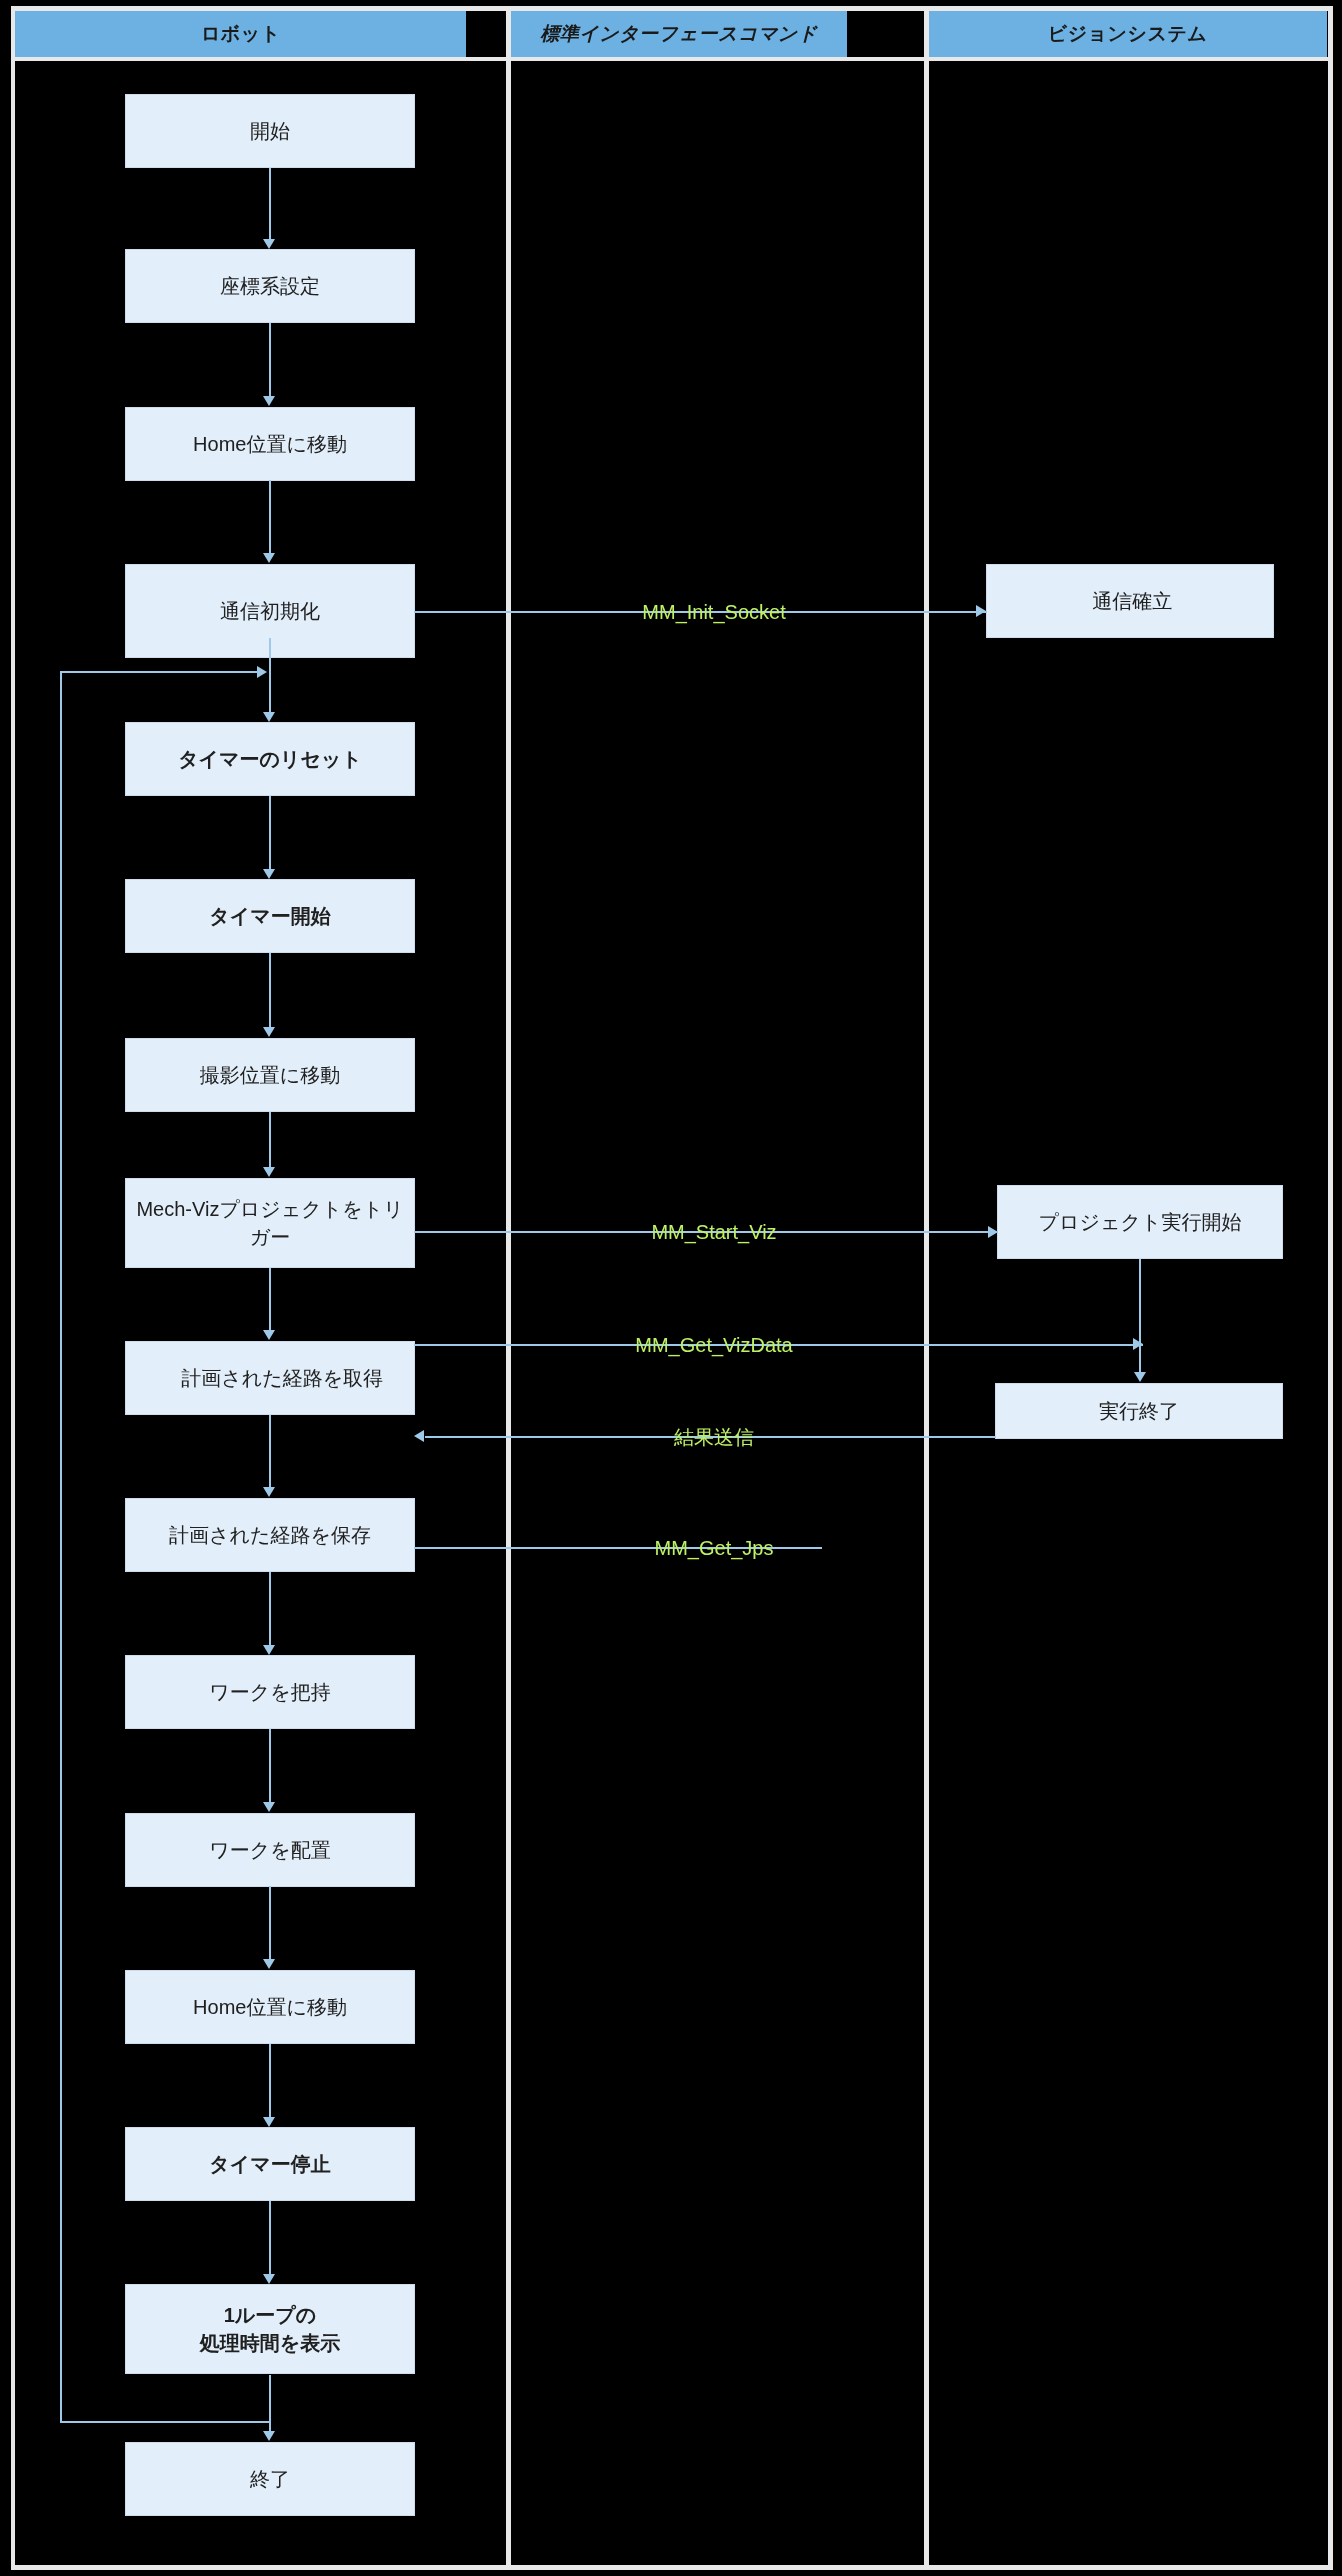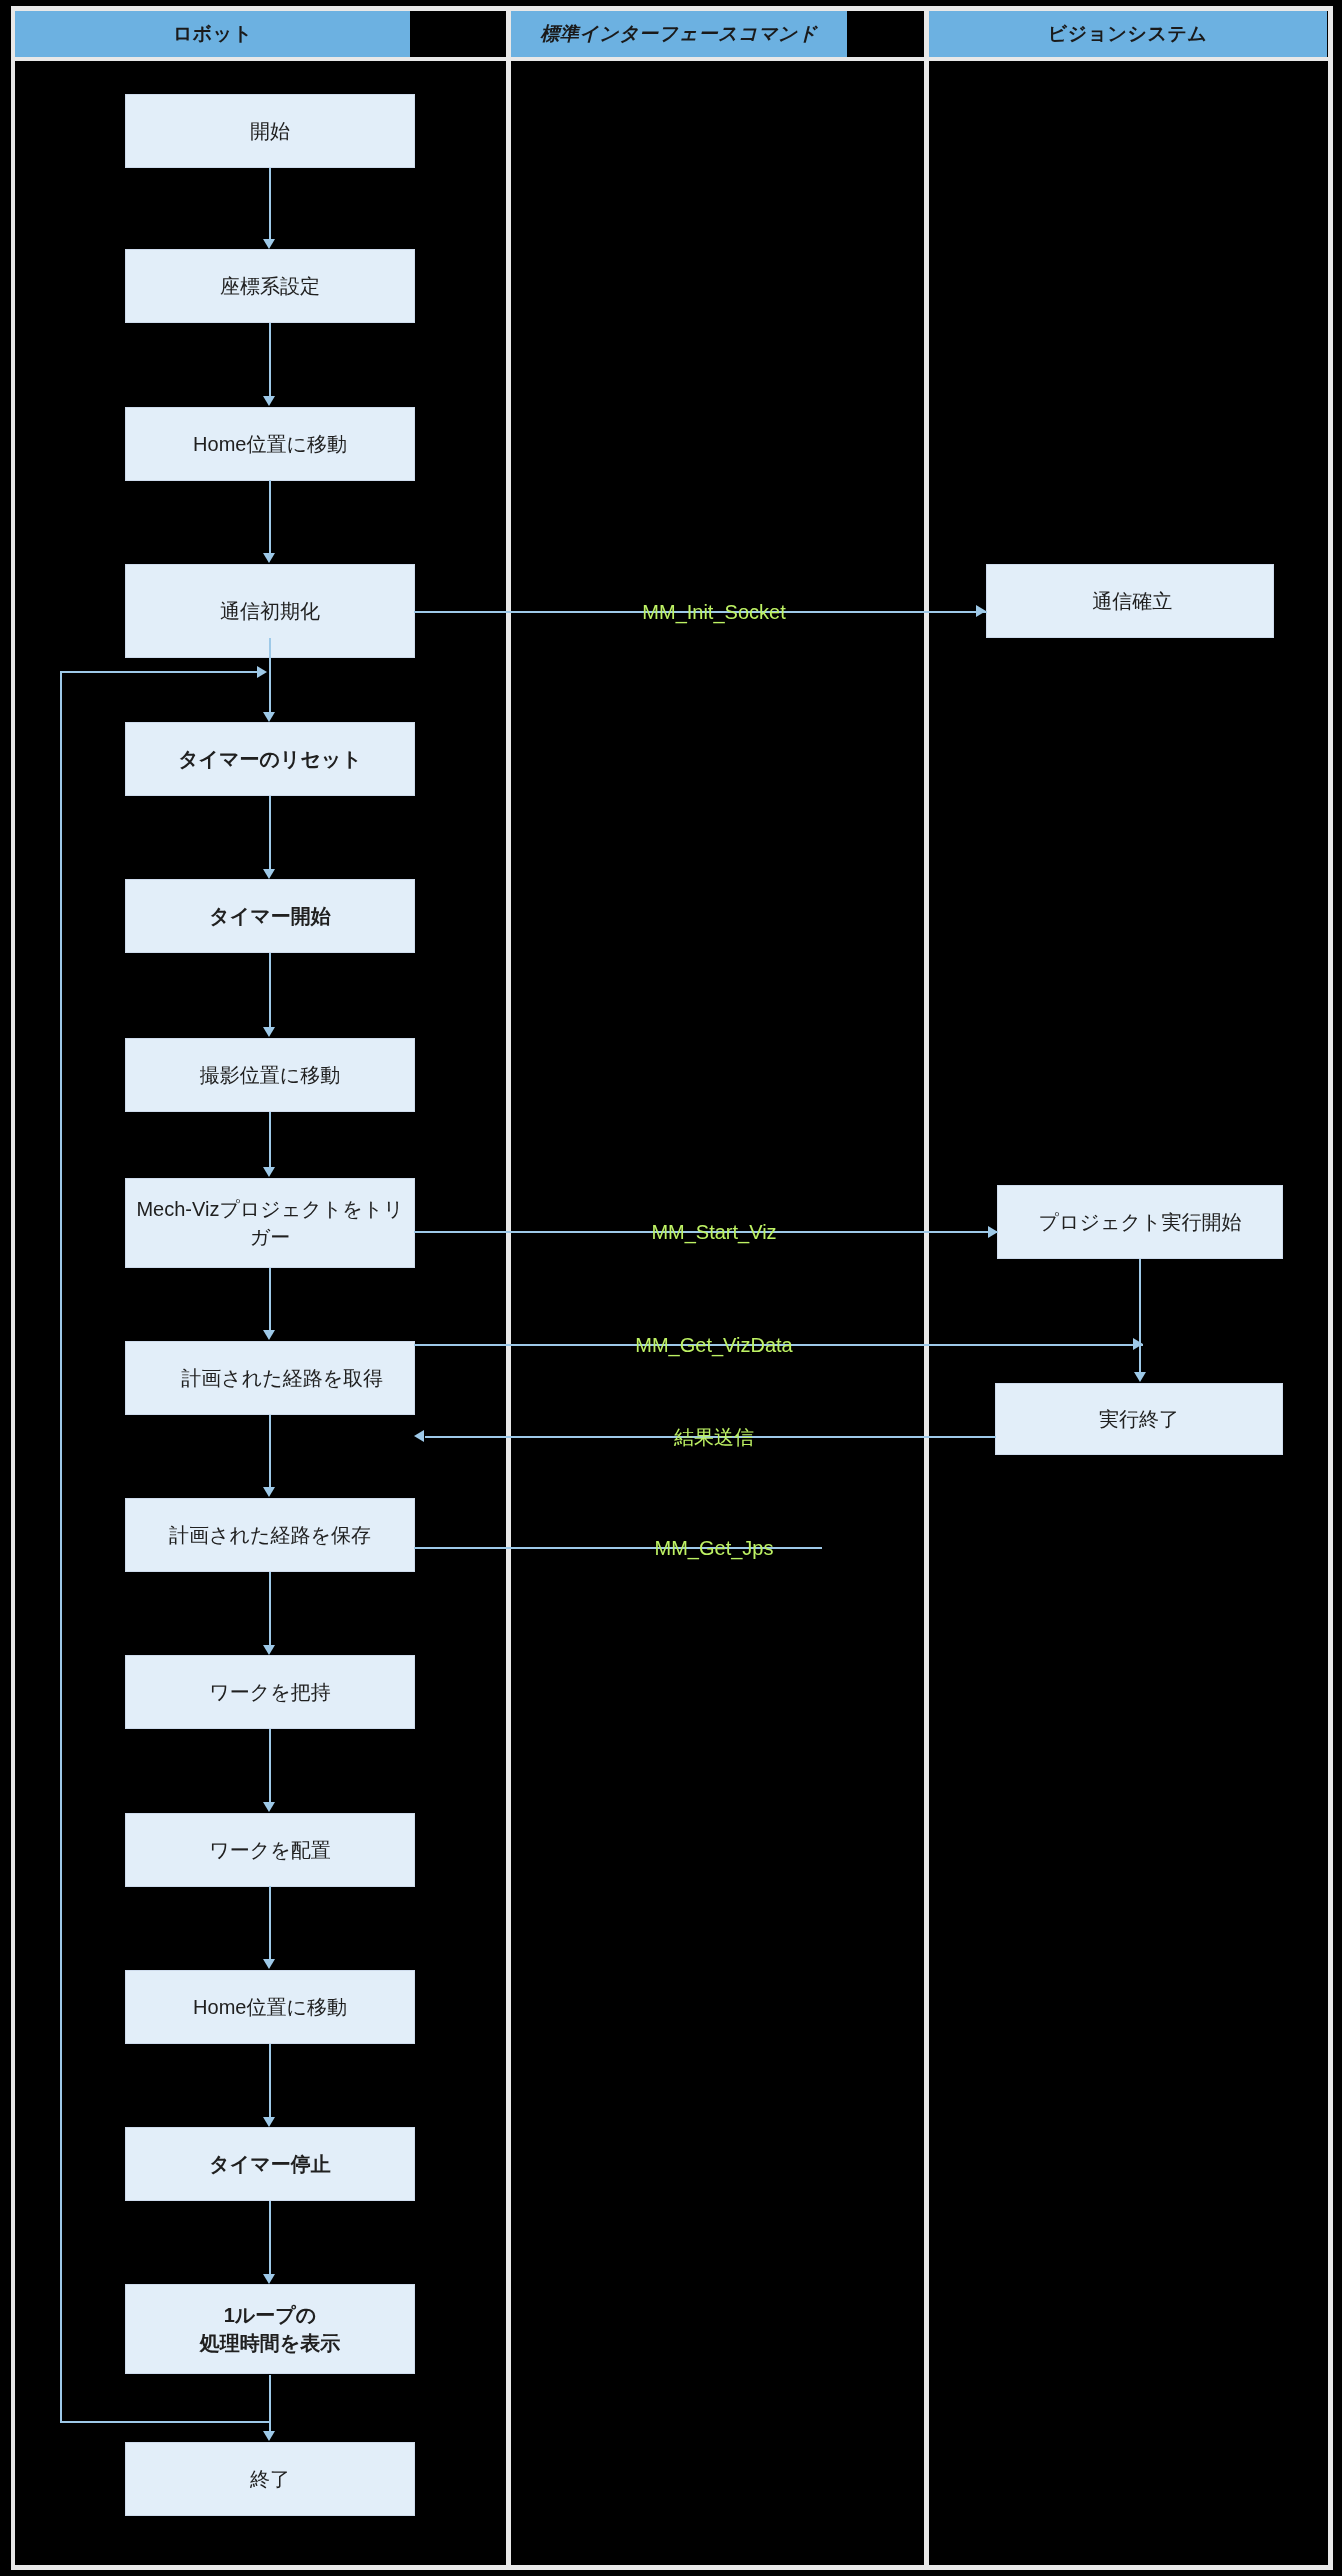--- a/index.html
+++ b/index.html
@@ -111,21 +111,21 @@
 <body>
 
 <div id="page">
 
   <div class="frame-top"></div>
   <div class="frame-bottom"></div>
   <div class="frame-left"></div>
   <div class="frame-right"></div>
   <div class="head-underline"></div>
 
-  <div class="lane-head" style="left:15.3px;width:395px;">
+  <div class="lane-head" style="left:15.3px;width:451px;">
     <span>ロボット</span>
   </div>
   <div class="lane-head" style="left:511px;width:336px;font-style:italic;">
     <span>標準インターフェースコマンド</span>
   </div>
   <div class="lane-head" style="left:928px;width:399px;">
     <span>ビジョンシステム</span>
   </div>
 
   <div class="lane-sep" style="left:506px;bottom:5.8px;"></div>
@@ -197,21 +197,21 @@
   </div>
 
   <div class="node" style="left:986px;top:564px;width:288px;height:74px;padding-left:12px;">
     <span class="txt">通信確立</span>
   </div>
 
   <div class="node" style="left:997px;top:1185px;width:286px;height:74px;">
     <span class="txt">プロジェクト実行開始</span>
   </div>
 
-  <div class="node" style="left:995px;top:1383px;width:288px;height:72px;">
+  <div class="node" style="left:995px;top:1383px;width:288px;height:56px;">
     <span class="txt">実行終了</span>
   </div>
 
   <div class="vline" style="left:269px;top:168px;height:71px;"></div>
   <div class="arrow-d" style="left:263px;top:239px;"></div>
 
   <div class="vline" style="left:269px;top:323px;height:73px;"></div>
   <div class="arrow-d" style="left:263px;top:396px;"></div>
 
   <div class="vline" style="left:269px;top:480px;height:73px;"></div>

